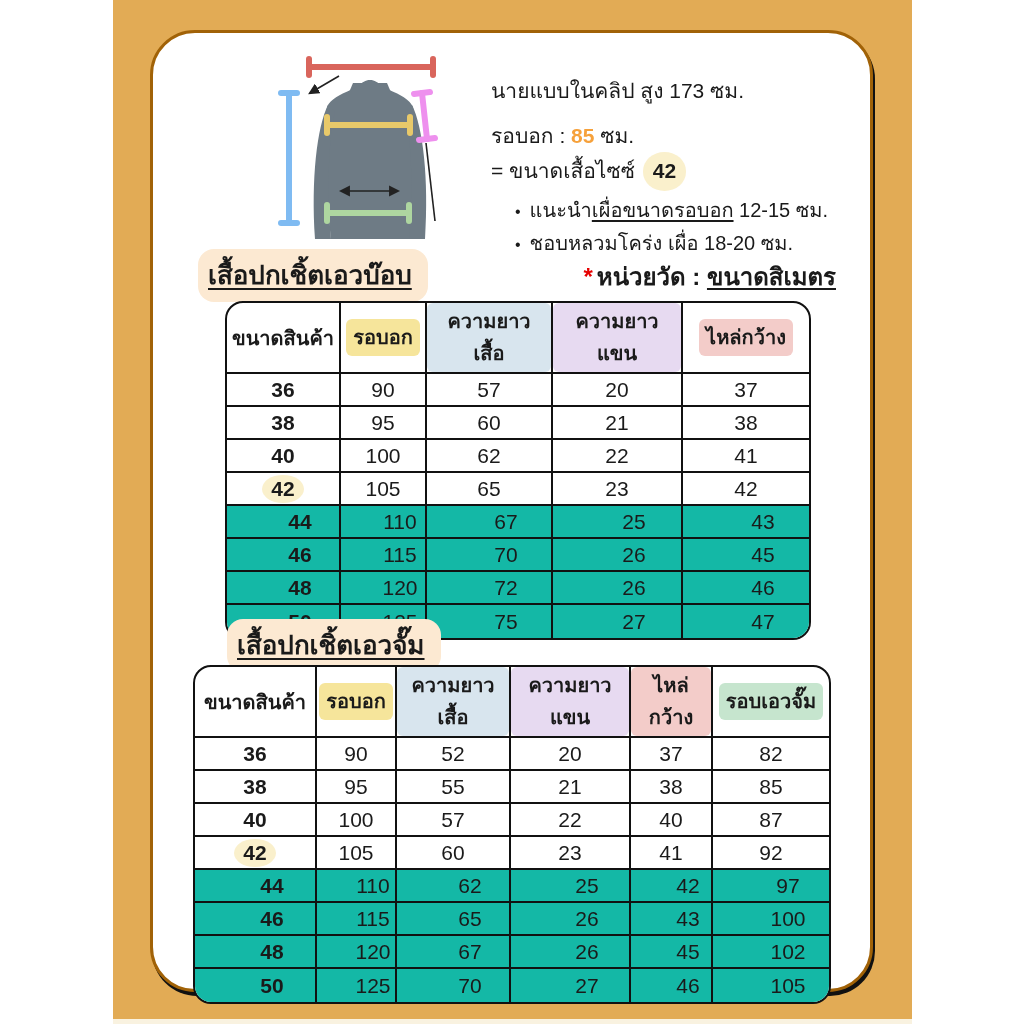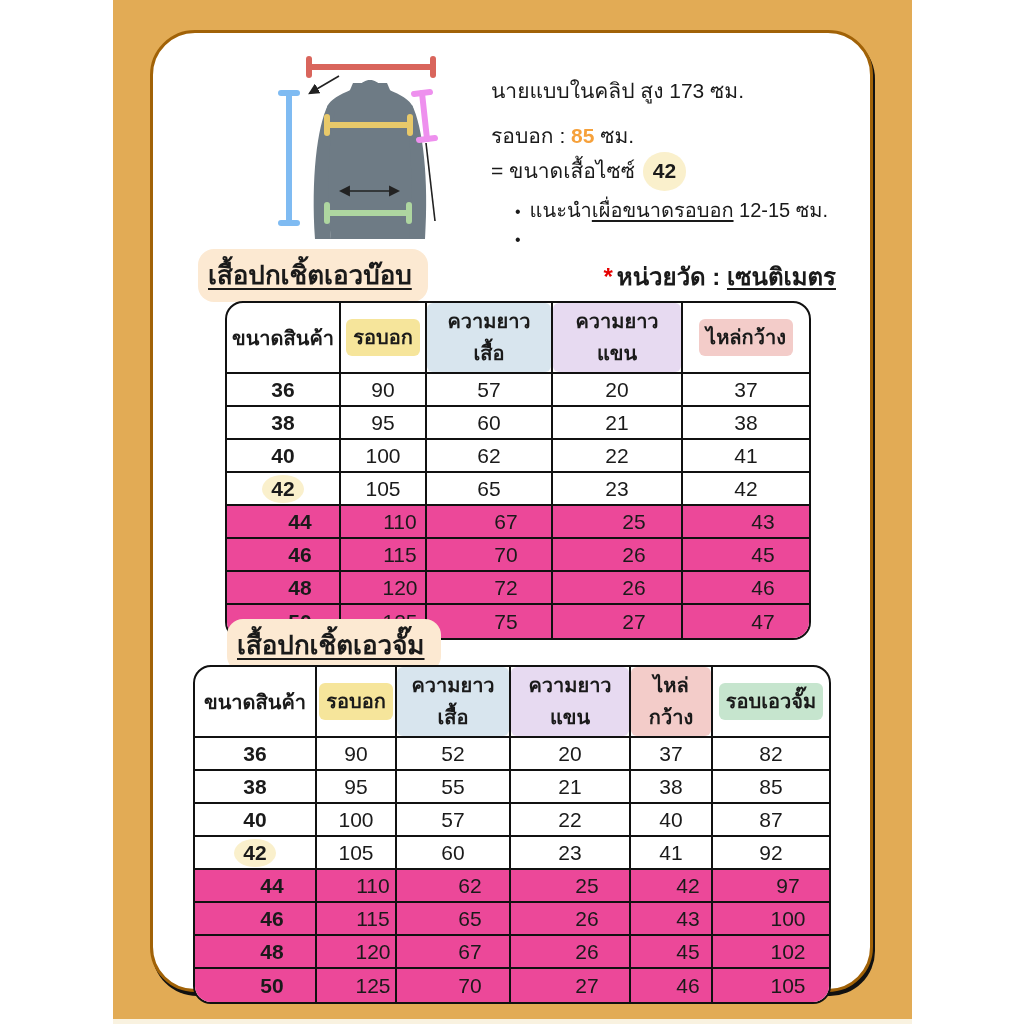--- a/index.html
+++ b/index.html
@@ -102,21 +102,21 @@
     border-bottom: 2px solid #111;
     text-align: center;
     vertical-align: middle;
     font-size: 21px;
     padding: 0;
   }
   .size-table th:last-child, .size-table td:last-child { border-right: none; }
   .size-table tr:last-child td { border-bottom: none; }
   .size-table th { height: 42px; font-size: 20px; }
   .size-table td { height: 33px; }
-  .size-table .shaded td { background: #ec4899; padding-left: 34px; }
+  .size-table .shaded td { background: #14b8a6; padding-left: 34px; }
   .size-table .size-cell { font-weight: bold; }
   .hdr-hl {
     display: inline-block;
     border-radius: 6px;
     padding: 2px 7px 3px 7px;
     font-weight: bold;
   }
   .hdr-plain { font-weight: bold; }
   .cell-circle {
     display: inline-block;
@@ -196,28 +196,29 @@
       <span>= ขนาดเสื้อไซซ์</span>
       <span class="size-circle">42</span>
     </div>
     <div class="bullets">
       <div class="bullet-row">
         <span class="bullet-dot">•</span>
         <span><span>แนะนำ</span><span class="u">เผื่อขนาดรอบอก</span><span> 12-15 ซม.</span></span>
       </div>
       <div class="bullet-row">
         <span class="bullet-dot">•</span>
+        <span>ชอบหลวมโคร่ง เผื่อ 18-20 ซม.</span>
       </div>
     </div>
   </div>
 
   <div class="section-row1">
     <div class="section-title">เสื้อปกเชิ้ตเอวบ๊อบ</div>
     <div class="unit-note">
-      <span class="unit-star">*</span><span>หน่วยวัด : </span><span class="u">เซนติเมตร</span>
+      <span class="unit-star">*</span><span>หน่วยวัด : </span><span class="u">ขนาดสิเมตร</span>
     </div>
   </div>
 
   <div class="tbl-wrap1">
     <table class="size-table">
         <colgroup>
           <col style="width: 114px;">
           <col style="width: 86px;">
           <col style="width: 126px;">
           <col style="width: 130px;">

